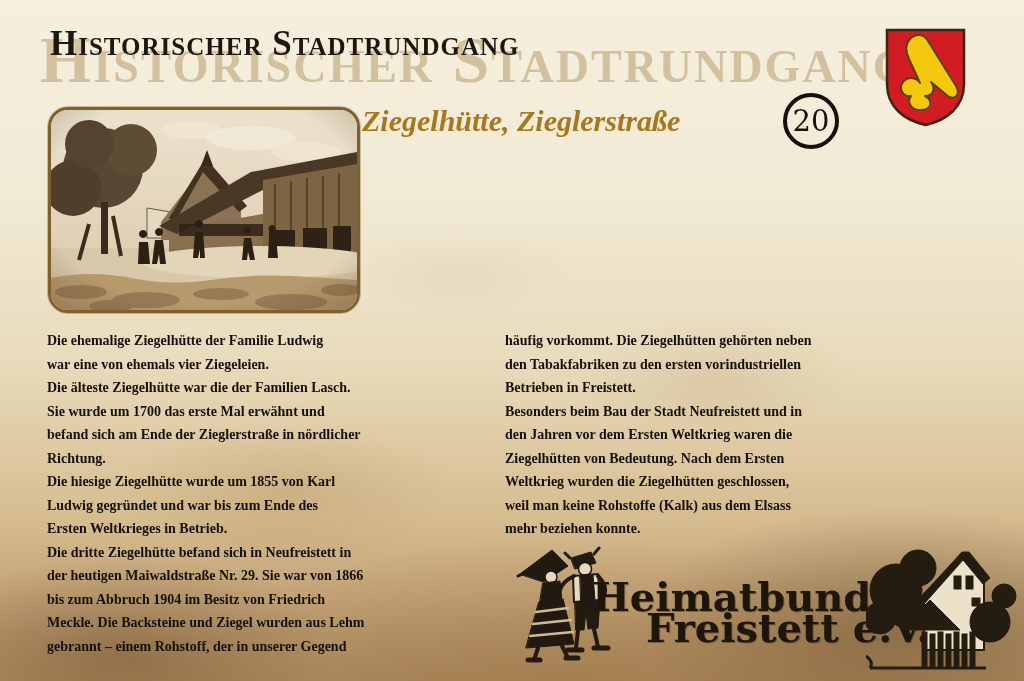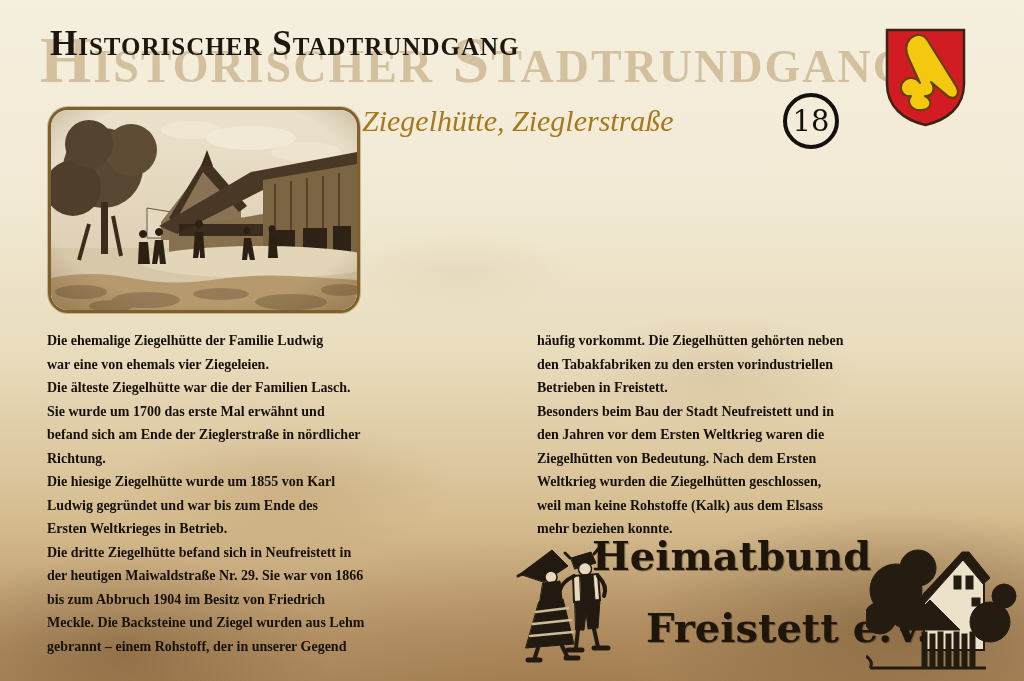--- a/index.html
+++ b/index.html
@@ -32,51 +32,51 @@
     font-family:"DejaVu Serif",serif;font-size:29px;color:#14110d;z-index:2;
   }
   .emblem{position:absolute;left:883px;top:26px;z-index:2;}
   .photo-frame{
     position:absolute;left:48px;top:107px;width:306px;height:200px;
     border:3px solid #7e6028;border-radius:20px;overflow:hidden;z-index:2;
     box-shadow:0 0 0 1px rgba(60,40,10,0.25);
   }
   .page-title{
     position:absolute;left:362px;top:104px;white-space:nowrap;
-    font-weight:400;font-style:italic;font-size:30px;color:#a5781e;z-index:2;
+    font-weight:700;font-style:italic;font-size:30px;color:#a5781e;z-index:2;
   }
   .col{
     position:absolute;top:329px;white-space:pre-line;
     font-weight:700;font-size:14px;line-height:23.5px;color:#15100a;z-index:2;
   }
   .col-left{left:47px;width:470px;}
-  .col-right{left:537px;width:465px;}
+  .col-right{left:505px;width:465px;}
   .logo-couple{position:absolute;left:514px;top:546px;z-index:2;}
   .logo-house{position:absolute;left:866px;top:538px;z-index:2;}
   .logo-text1{
-    position:absolute;left:592px;top:532px;white-space:nowrap;
+    position:absolute;left:592px;top:573px;white-space:nowrap;
     font-family:"DejaVu Serif",serif;font-weight:700;font-size:40px;color:#1e150b;
     text-shadow:1px 1px 0 rgba(30,20,10,0.35);z-index:2;
   }
   .logo-text2{
     position:absolute;left:646px;top:604px;white-space:nowrap;
     font-family:"DejaVu Serif",serif;font-weight:700;font-size:40px;color:#1e150b;
     text-shadow:1px 1px 0 rgba(30,20,10,0.35);z-index:2;
   }
 </style>
 </head>
 <body>
 
 <div class="board">
 
   <div class="watermark">Historischer Stadtrundgang</div>
   <div class="header-title">Historischer Stadtrundgang</div>
 
   <div class="badge">
-    <span>18</span>
+    <span>20</span>
   </div>
 
   <div class="emblem">
     <svg width="85" height="103" viewBox="0 0 85 103">
       <path d="M4,4 h77 v54 c0,23 -17,36 -38.5,41 C21,94 4,81 4,58 Z" fill="#d01c22" stroke="#3a2512" stroke-width="2.5"></path>
       <path d="M27,13 C33,7 41,8 45,15 L73,60 C77,67 74,74 66,71 L48,56
                C53,63 50,70 42,70 C50,74 49,83 39,84 C29,85 23,77 28,70
                C20,71 15,63 20,56 C25,50 33,51 37,57 L26,33 C22,24 23,17 27,13 Z" fill="#f4c80e" stroke="#5a4208" stroke-width="2" stroke-linejoin="round"></path>
     </svg>
   </div>

